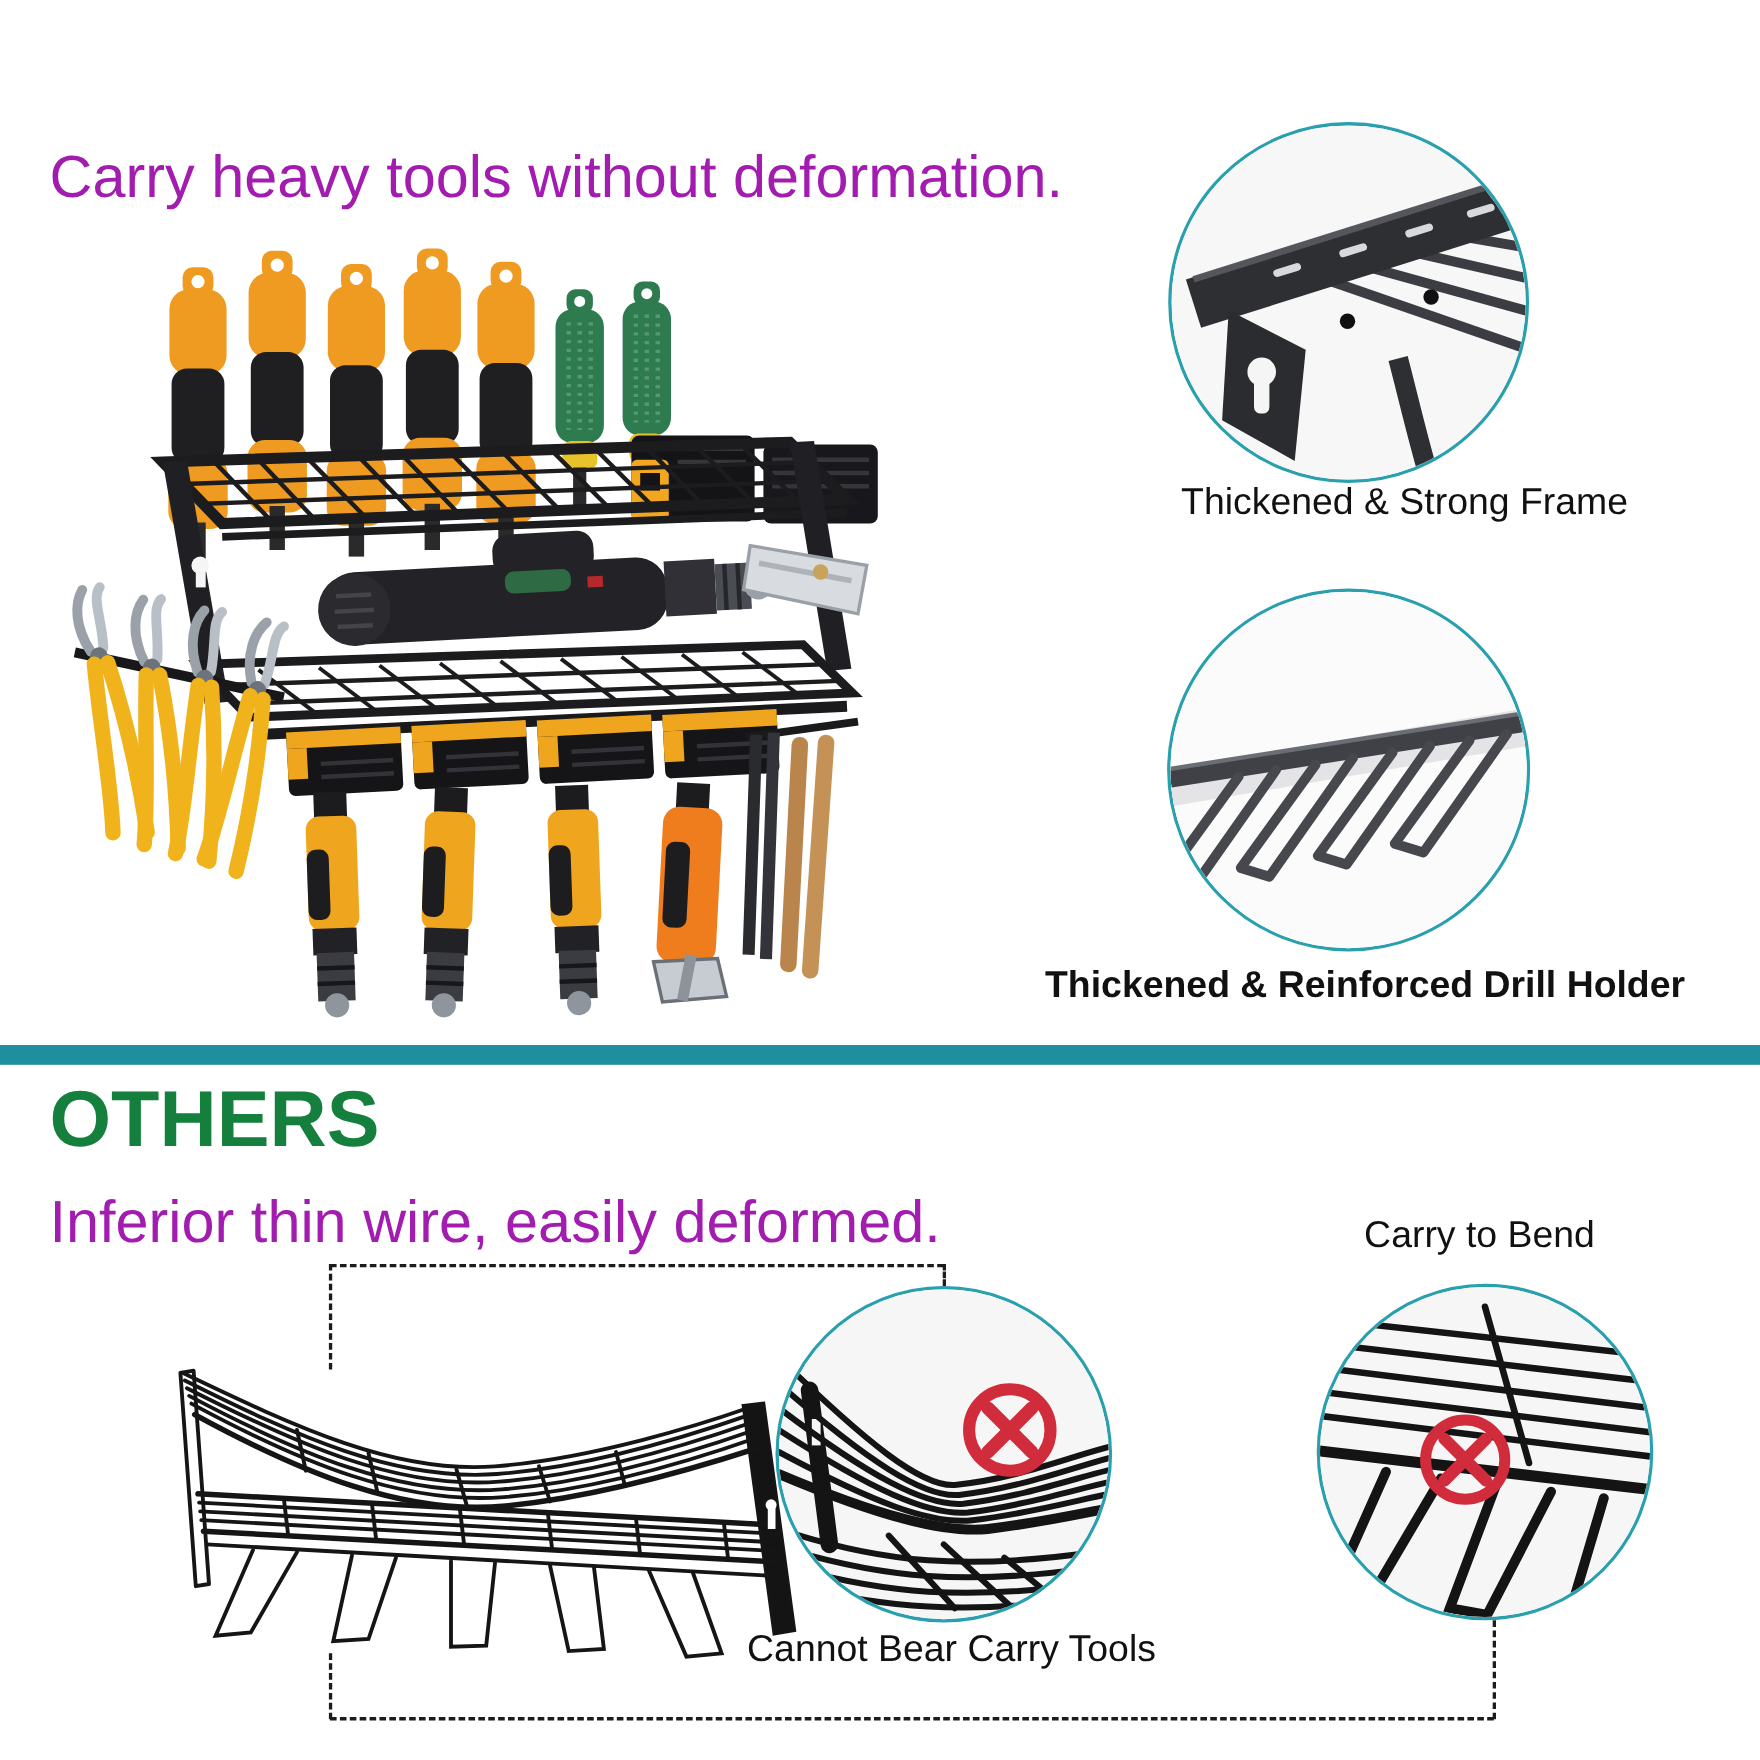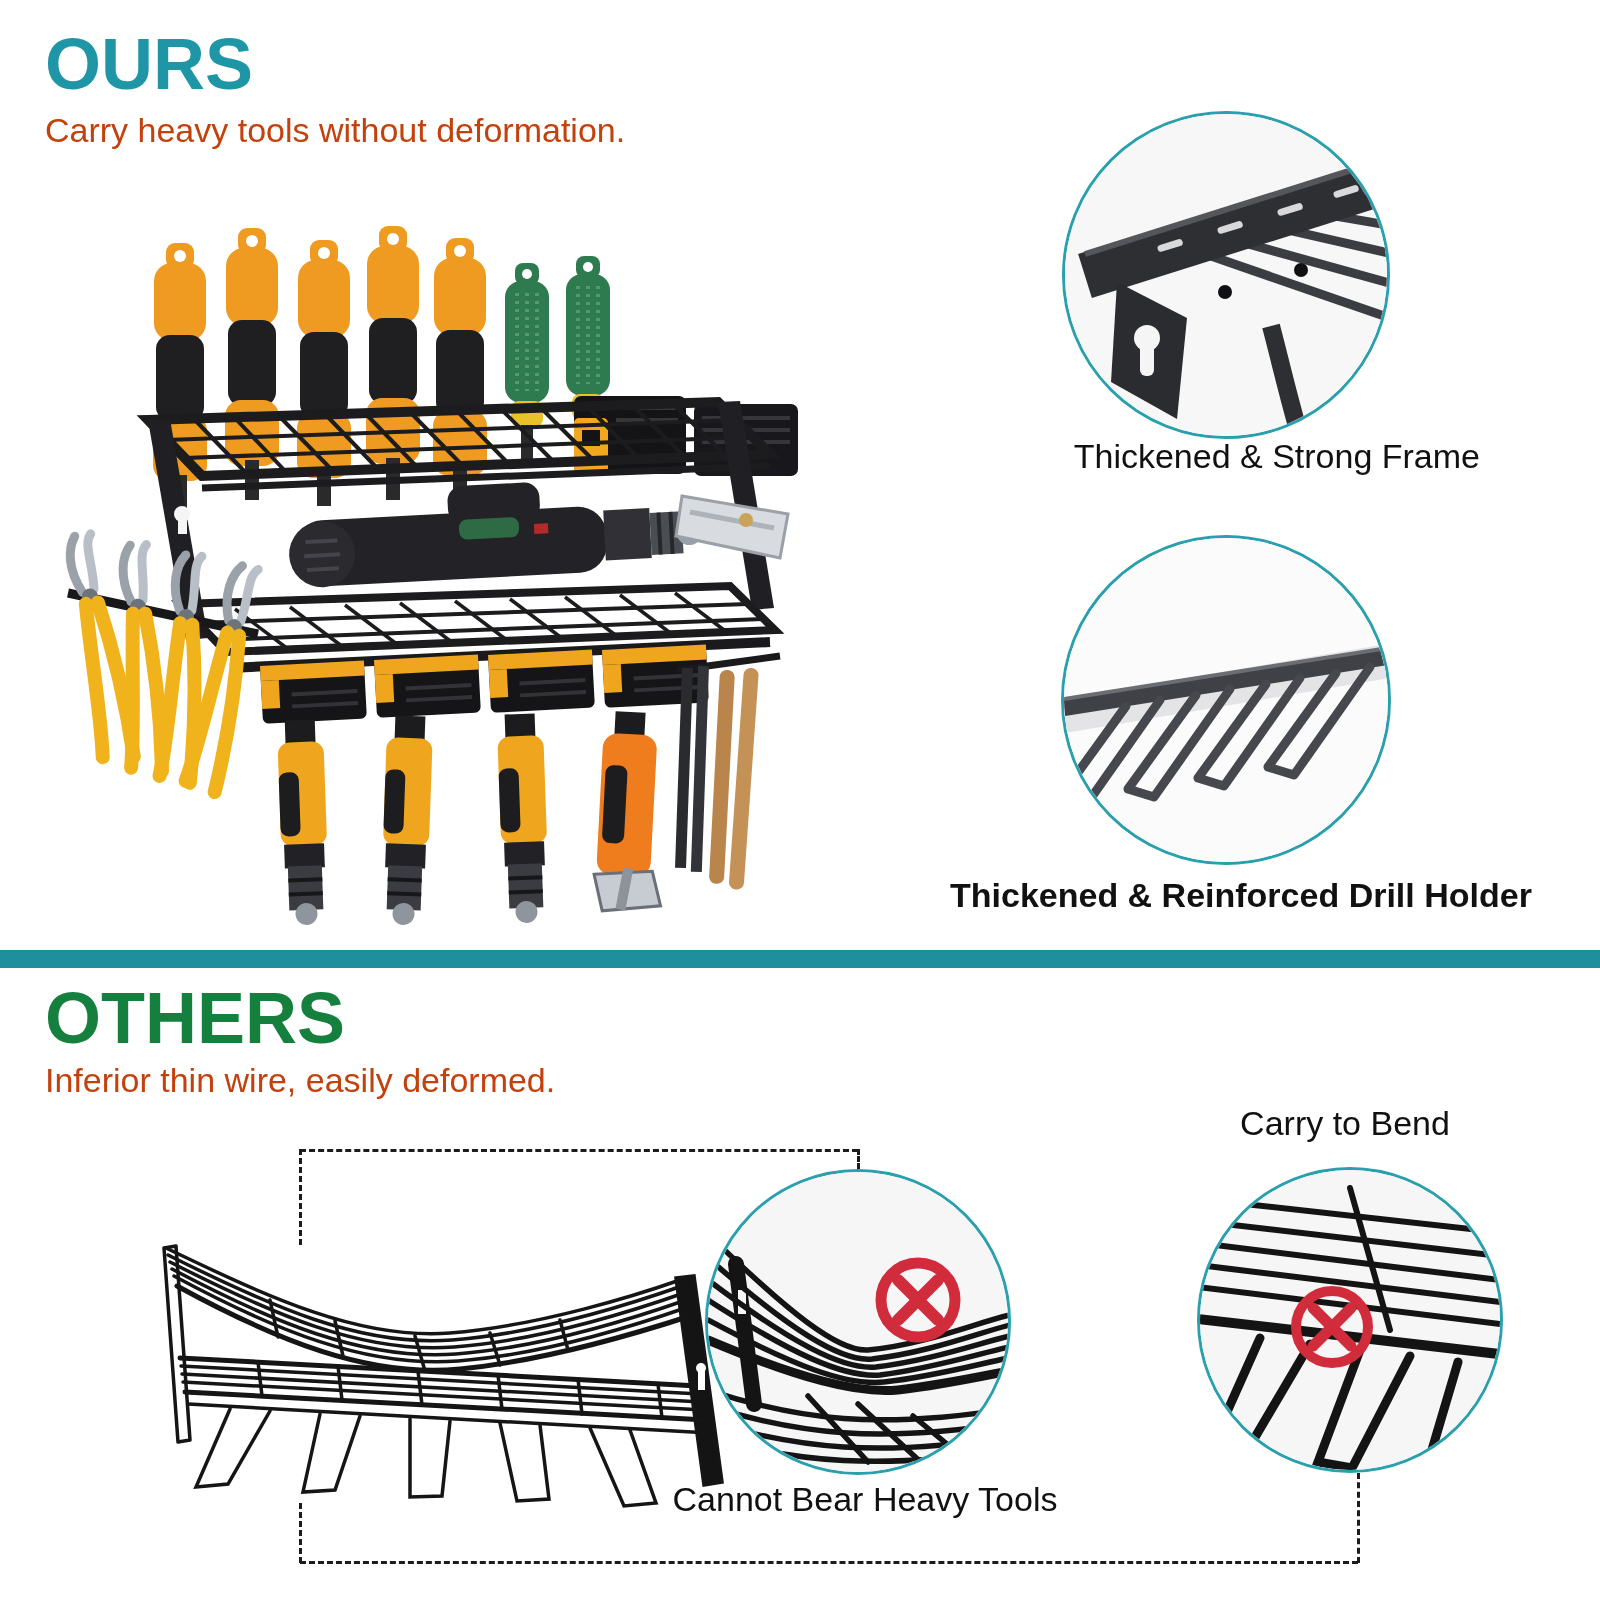--- a/index.html
+++ b/index.html
@@ -1,33 +1,32 @@
 <!DOCTYPE html>
 <html><head>
 <meta charset="utf-8">
 <style>
   html,body{margin:0;padding:0;background:#ffffff;}
   #canvas{position:relative;width:1600px;height:1600px;background:#ffffff;overflow:hidden;
           font-family:"Liberation Sans", sans-serif;color:#151515;}
   .abs{position:absolute;}
   .heading{font-weight:bold;font-size:72px;line-height:1;letter-spacing:0px;}
-  .subtitle{font-size:34px;line-height:1.1;color:#c2410c;}
+  .subtitle{font-size:54px;line-height:1.1;color:#a21caf;margin-top:20px;}
   .callout-label{font-size:34px;color:#111;text-align:center;white-space:nowrap;}
   .zoom-circle{border-radius:50%;overflow:hidden;box-sizing:border-box;background:#fff;}
   .dash-h{border-top:3px dashed #1c1c1c;height:0;}
   .dash-v{border-left:3px dashed #1c1c1c;width:0;}
   .divider{left:0;width:1600px;}
   svg{display:block;}
 </style>
 </head>
 <body>
 
 <div id="canvas">
 
-  <div class="abs heading" style="left:45px;top:28px;color:#1F96A6;">OURS</div>
   <div class="abs subtitle" style="left:45px;top:112px;">Carry heavy tools without deformation.</div>
 
   <div class="abs" style="left:30px;top:168px;">
     <svg width="800" height="760" viewBox="0 0 800 760">
 
       <g>
 
         <g>
 
           <g transform="translate(150,75)">
@@ -403,21 +402,21 @@
         <path d="M150,232 L230,306 M205,244 L280,306 M100,224 L160,290"></path>
       </g>
 
       <g>
         <circle cx="210" cy="128" r="37" fill="none" stroke="#D02C3C" stroke-width="11"></circle>
         <line x1="190" y1="108" x2="230" y2="148" stroke="#D02C3C" stroke-width="12" stroke-linecap="round"></line>
         <line x1="230" y1="108" x2="190" y2="148" stroke="#D02C3C" stroke-width="12" stroke-linecap="round"></line>
       </g>
     </svg>
   </div>
-  <div class="abs callout-label" style="left:615px;top:1480px;width:500px;">Cannot Bear Heavy Tools</div>
+  <div class="abs callout-label" style="left:615px;top:1480px;width:500px;">Cannot Bear Carry Tools</div>
 
   <div class="abs callout-label" style="left:1110px;top:1104px;width:470px;">Carry to Bend</div>
   <div class="abs zoom-circle" style="left:1197px;top:1167px;width:306px;height:306px;border:3px solid #2AA0AF;">
     <svg width="306" height="306" viewBox="0 0 306 306">
       <rect width="306" height="306" fill="#f6f6f7"></rect>
       <g stroke="#141414" fill="none" stroke-width="6" stroke-linecap="round">
 
         <path d="M-10,28 L316,64"></path>
         <path d="M-10,50 L316,88"></path>
         <path d="M-10,72 L316,112"></path>

